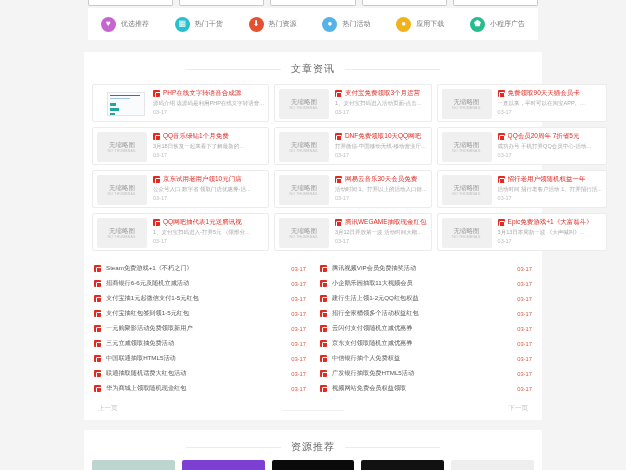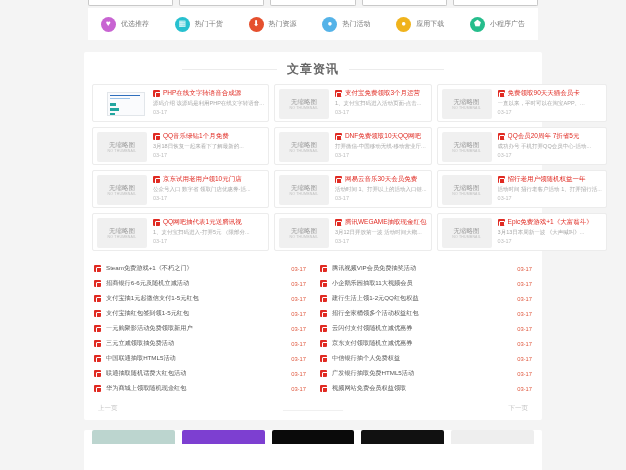--- a/index.html
+++ b/index.html
@@ -38,21 +38,21 @@
   .main-panel {
     position: absolute; top: 52px; left: 84px; width: 458px; height: 368px;
     background: #fff; border-radius: 2px;
   }
   .section-head {
     display: flex; align-items: center; justify-content: center;
     height: 26px; margin-top: 4px;
   }
   .section-head .rule { width: 95px; height: 1px; background: #ececec; }
   .section-head .title {
-    font-size: 12px; color: #666; padding: 0 10px; letter-spacing: 1px; white-space: nowrap; font-weight: bold;
+    font-size: 10px; color: #666; padding: 0 10px; letter-spacing: 1px; white-space: nowrap;
   }
 
   
   .cards {
     display: grid; grid-template-columns: repeat(3, 1fr);
     gap: 5px 5px; padding: 2px 8px 4px 8px;
   }
   .card {
     display: flex; gap: 6px; background: #fff; border: 1px solid #ececec;
     border-radius: 2px; padding: 4px; height: 38px; cursor: pointer;
@@ -444,20 +444,25 @@
         </div>
       </div>
 
     <div class="pager">
       <a>上一页</a>
       <a>下一页</a>
     </div>
   </div>
 
   <div class="bottom-panel">
+    <div class="section-head">
+      <div class="rule"></div>
+      <div class="title">资源推荐</div>
+      <div class="rule"></div>
+    </div>
     <div class="bottom-thumbs" id="bottom-thumbs">
         <div class="bthumb" style="background: rgb(188, 213, 207);"></div>
         <div class="bthumb" style="background: rgb(125, 63, 209);"></div>
         <div class="bthumb" style="background: rgb(10, 10, 10);"></div>
         <div class="bthumb" style="background: rgb(17, 17, 17);"></div>
         <div class="bthumb" style="background: rgb(238, 238, 238);"></div>
       </div>
   </div>
 
 </div>

